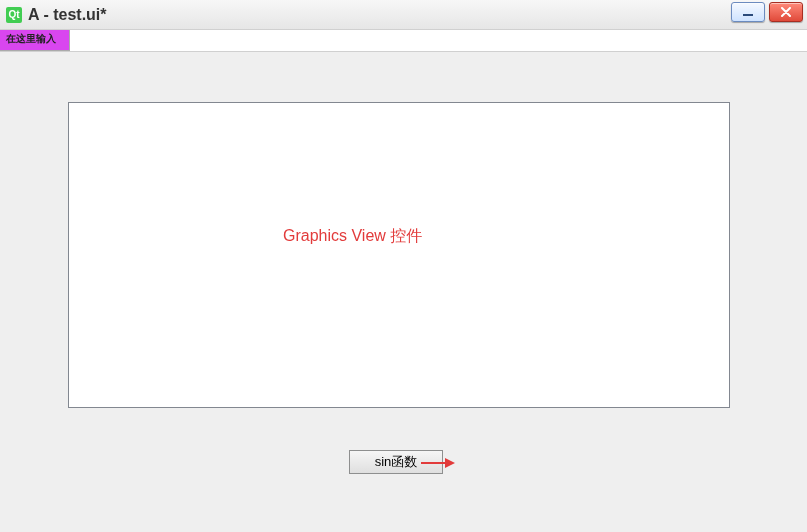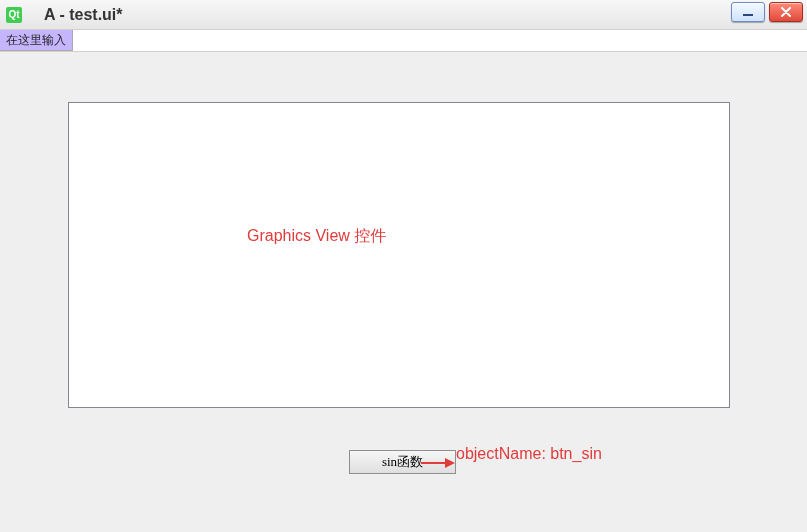--- a/index.html
+++ b/index.html
@@ -27,21 +27,21 @@
   .qt-icon {
     width: 16px; height: 16px;
     background: #41cd52;
     color: #fff;
     font-size: 10px;
     font-weight: bold;
     display: inline-flex;
     align-items: center;
     justify-content: center;
     border-radius: 2px;
-    margin-right: 22px;
+    margin-right: 6px;
   }
   .title-text { color: #333; font-size: 16px; font-weight: bold; }
   .win-controls {
     position: absolute;
     right: 4px; top: 2px;
     display: flex;
     gap: 4px;
   }
   .win-btn {
     width: 34px; height: 20px;
@@ -57,29 +57,30 @@
   .win-min svg, .win-close svg { display:block; }
   
   .menurow {
     height: 22px;
     background: #fff;
     border-bottom: 1px solid #d0d0d0;
     display: flex;
     align-items: stretch;
   }
   .menurow .typehere {
-    font-size: 12px;
+    font-size: 10px;
     padding: 2px 6px;
     color: #222;
-    background: #c4b5fd;
+    background: #d946ef;
     border: 1px solid #aaa;
     border-top: none;
     border-left: none;
     min-width: 70px;
     cursor: text;
+    font-weight: bold;
   }
   
   .form-canvas {
     position: relative;
     width: 100%;
     height: calc(100% - 52px);
     background-color: #efefef;
     background-image:
       radial-gradient(circle, #bcbcbc 0.7px, transparent 0.7px);
     background-size: 10px 10px;
@@ -92,37 +93,38 @@
     width: 662px;
     height: 306px;
     background: #ffffff;
     border: 1px solid #828790;
     box-shadow: inset 1px 1px 0 #fff;
   }
   .push-button {
     position: absolute;
     left: 349px;
     top: 398px;
-    width: 107px;
+    width: 94px;
     height: 24px;
     background: linear-gradient(to bottom,#f6f6f6,#dfdfdf);
     border: 1px solid #8e8f8f;
-    font-family: Liberation Serif, serif;
+    font-family: Liberation Sans, sans-serif;
     font-size: 13px;
     color: #000;
     cursor: pointer;
     padding: 0;
   }
   .annot {
     position: absolute;
     color: #e23b3b;
     font-size: 16px;
     line-height: 1.45;
     font-family: "Microsoft YaHei", sans-serif;
     white-space: nowrap;
+    margin-left: 36px;
   }
   .annot1 { left: 247px; top: 172px; }
   .annot2 { left: 456px; top: 390px; }
   .arrow {
     position: absolute;
     left: 419px;
     top: 404px;
     color: #e23b3b;
   }
   .arrow svg { display:block; }
@@ -171,17 +173,16 @@
   </div>
 
   <div class="arrow">
     <svg width="36" height="14" viewBox="0 0 36 14">
       <line x1="2" y1="7" x2="28" y2="7" stroke="#e23b3b" stroke-width="2"></line>
       <polygon points="26,2 36,7 26,12" fill="#e23b3b"></polygon>
     </svg>
   </div>
 
   <div class="annot annot2">
-    <div>objectName: btn_sin</div>
   </div>
 
   <div class="watermark"></div>
 </div>
 
 </body></html>

